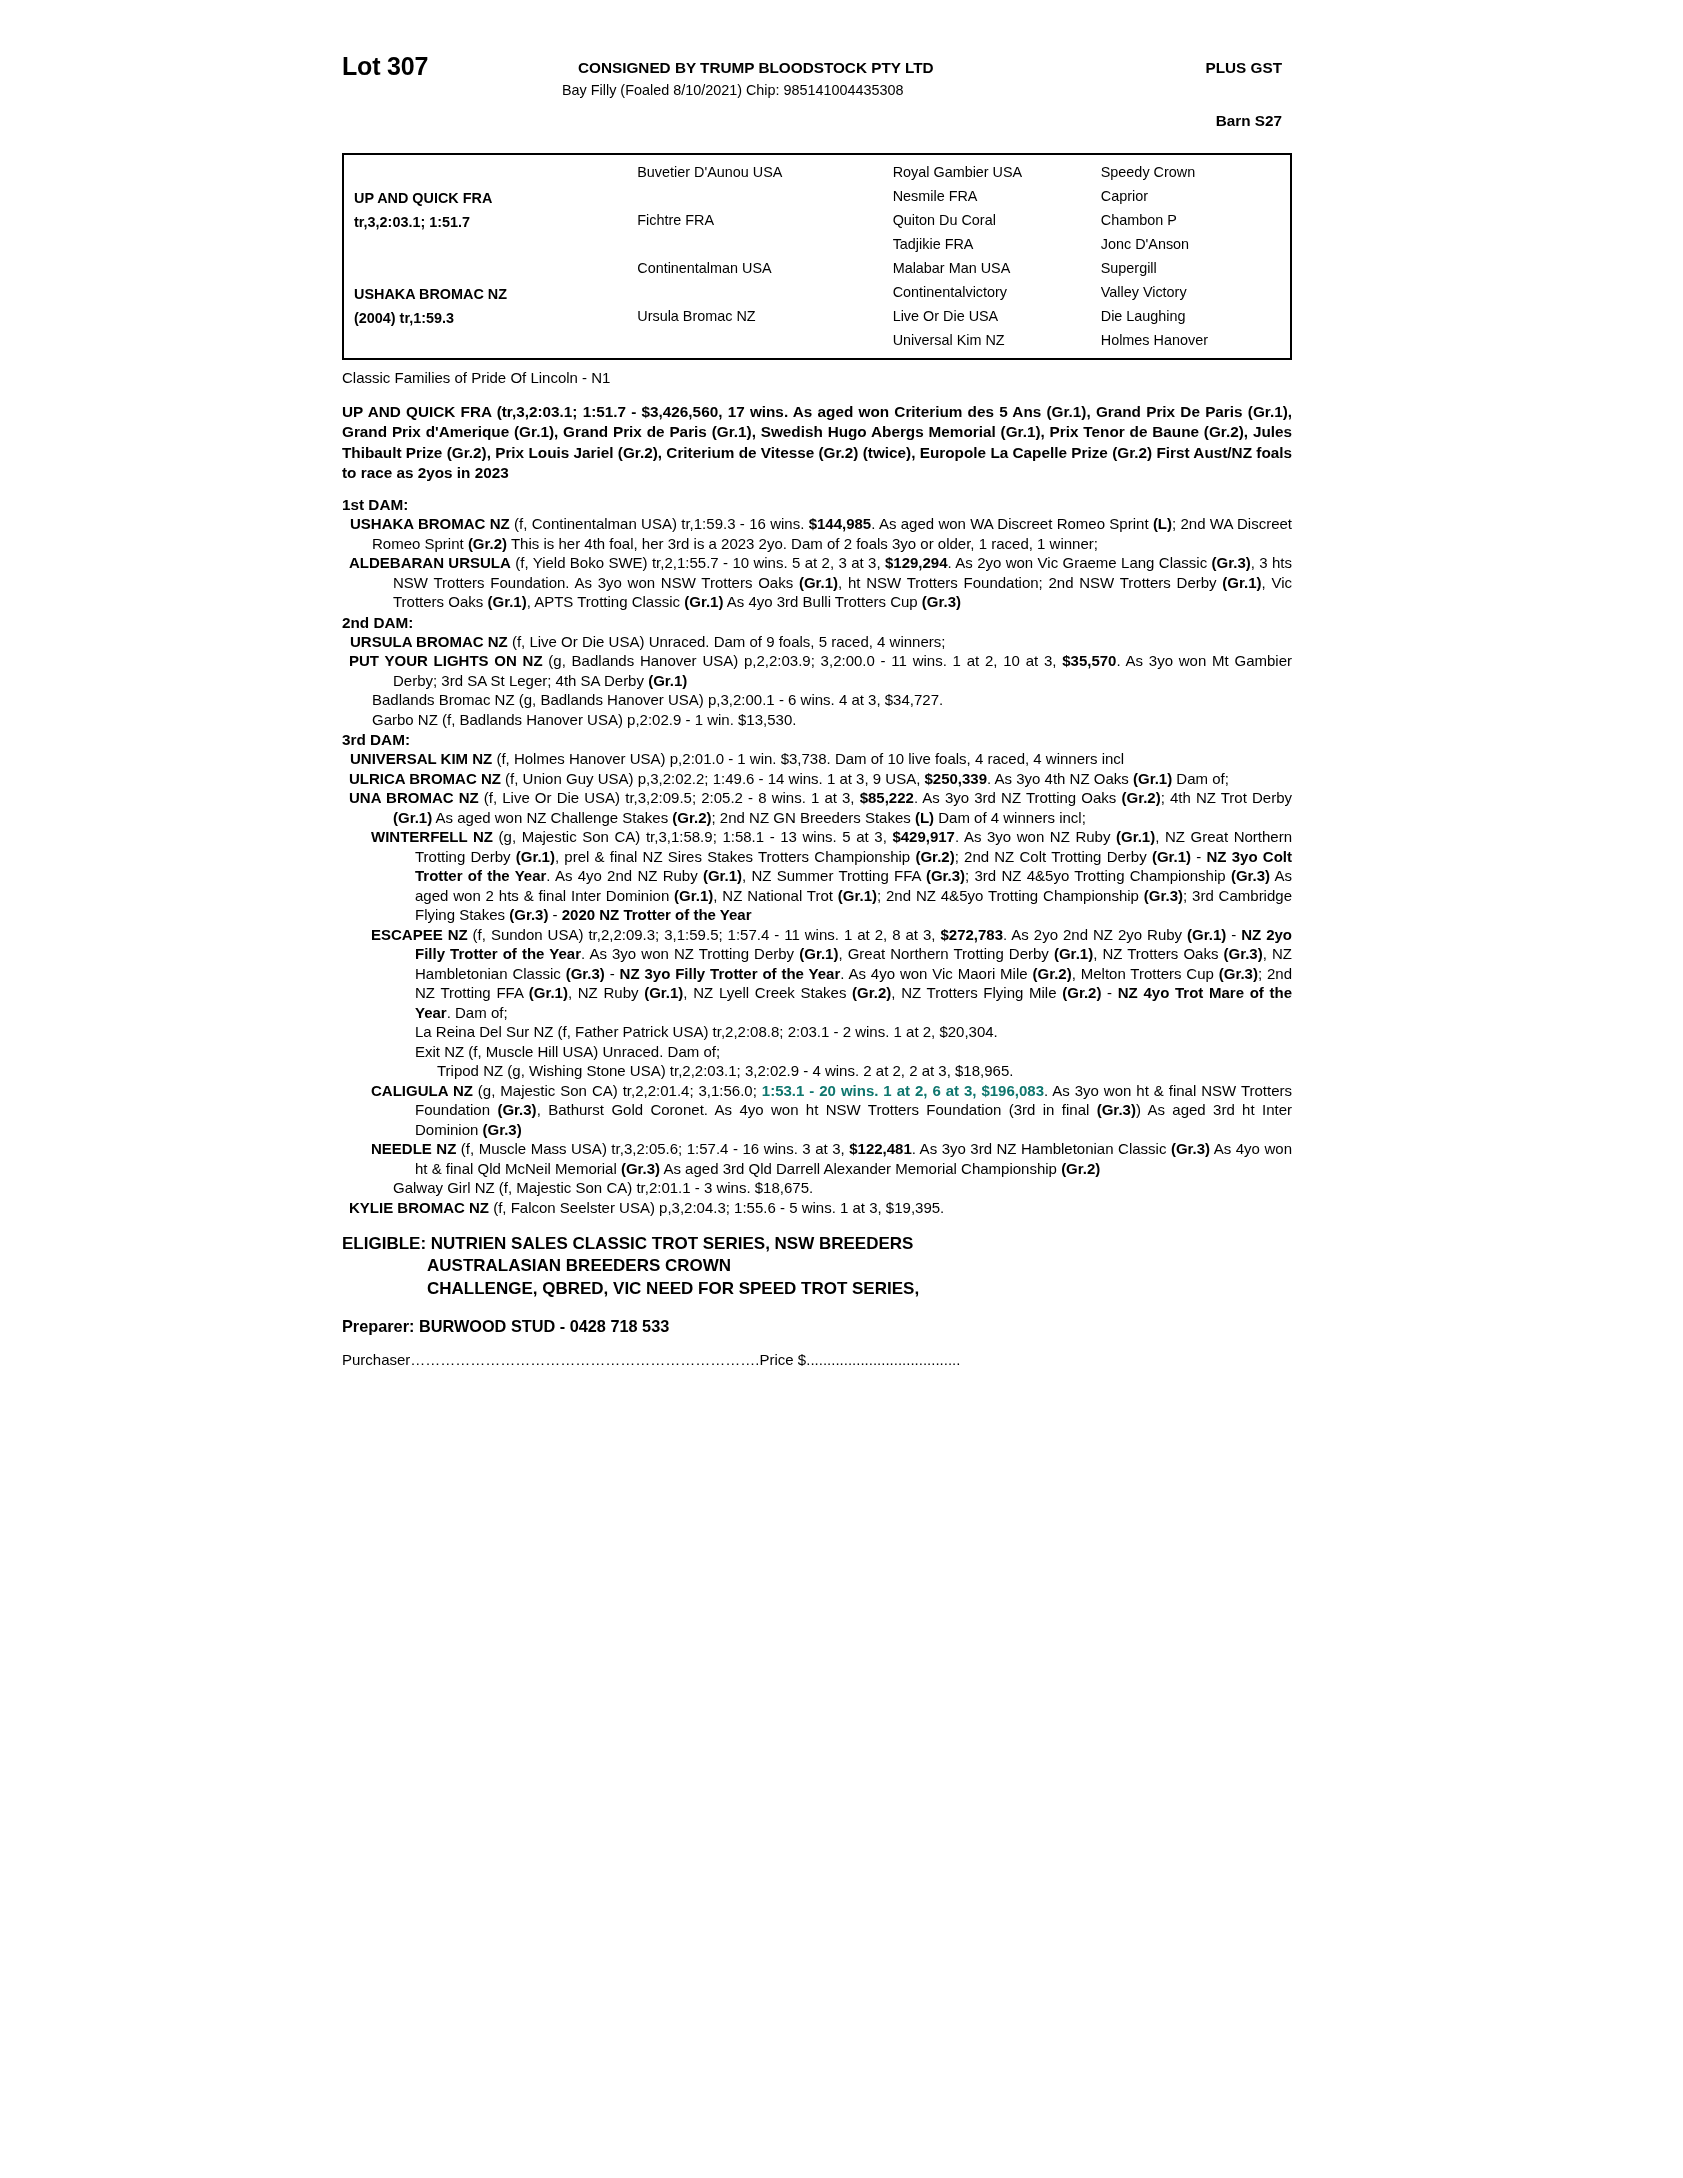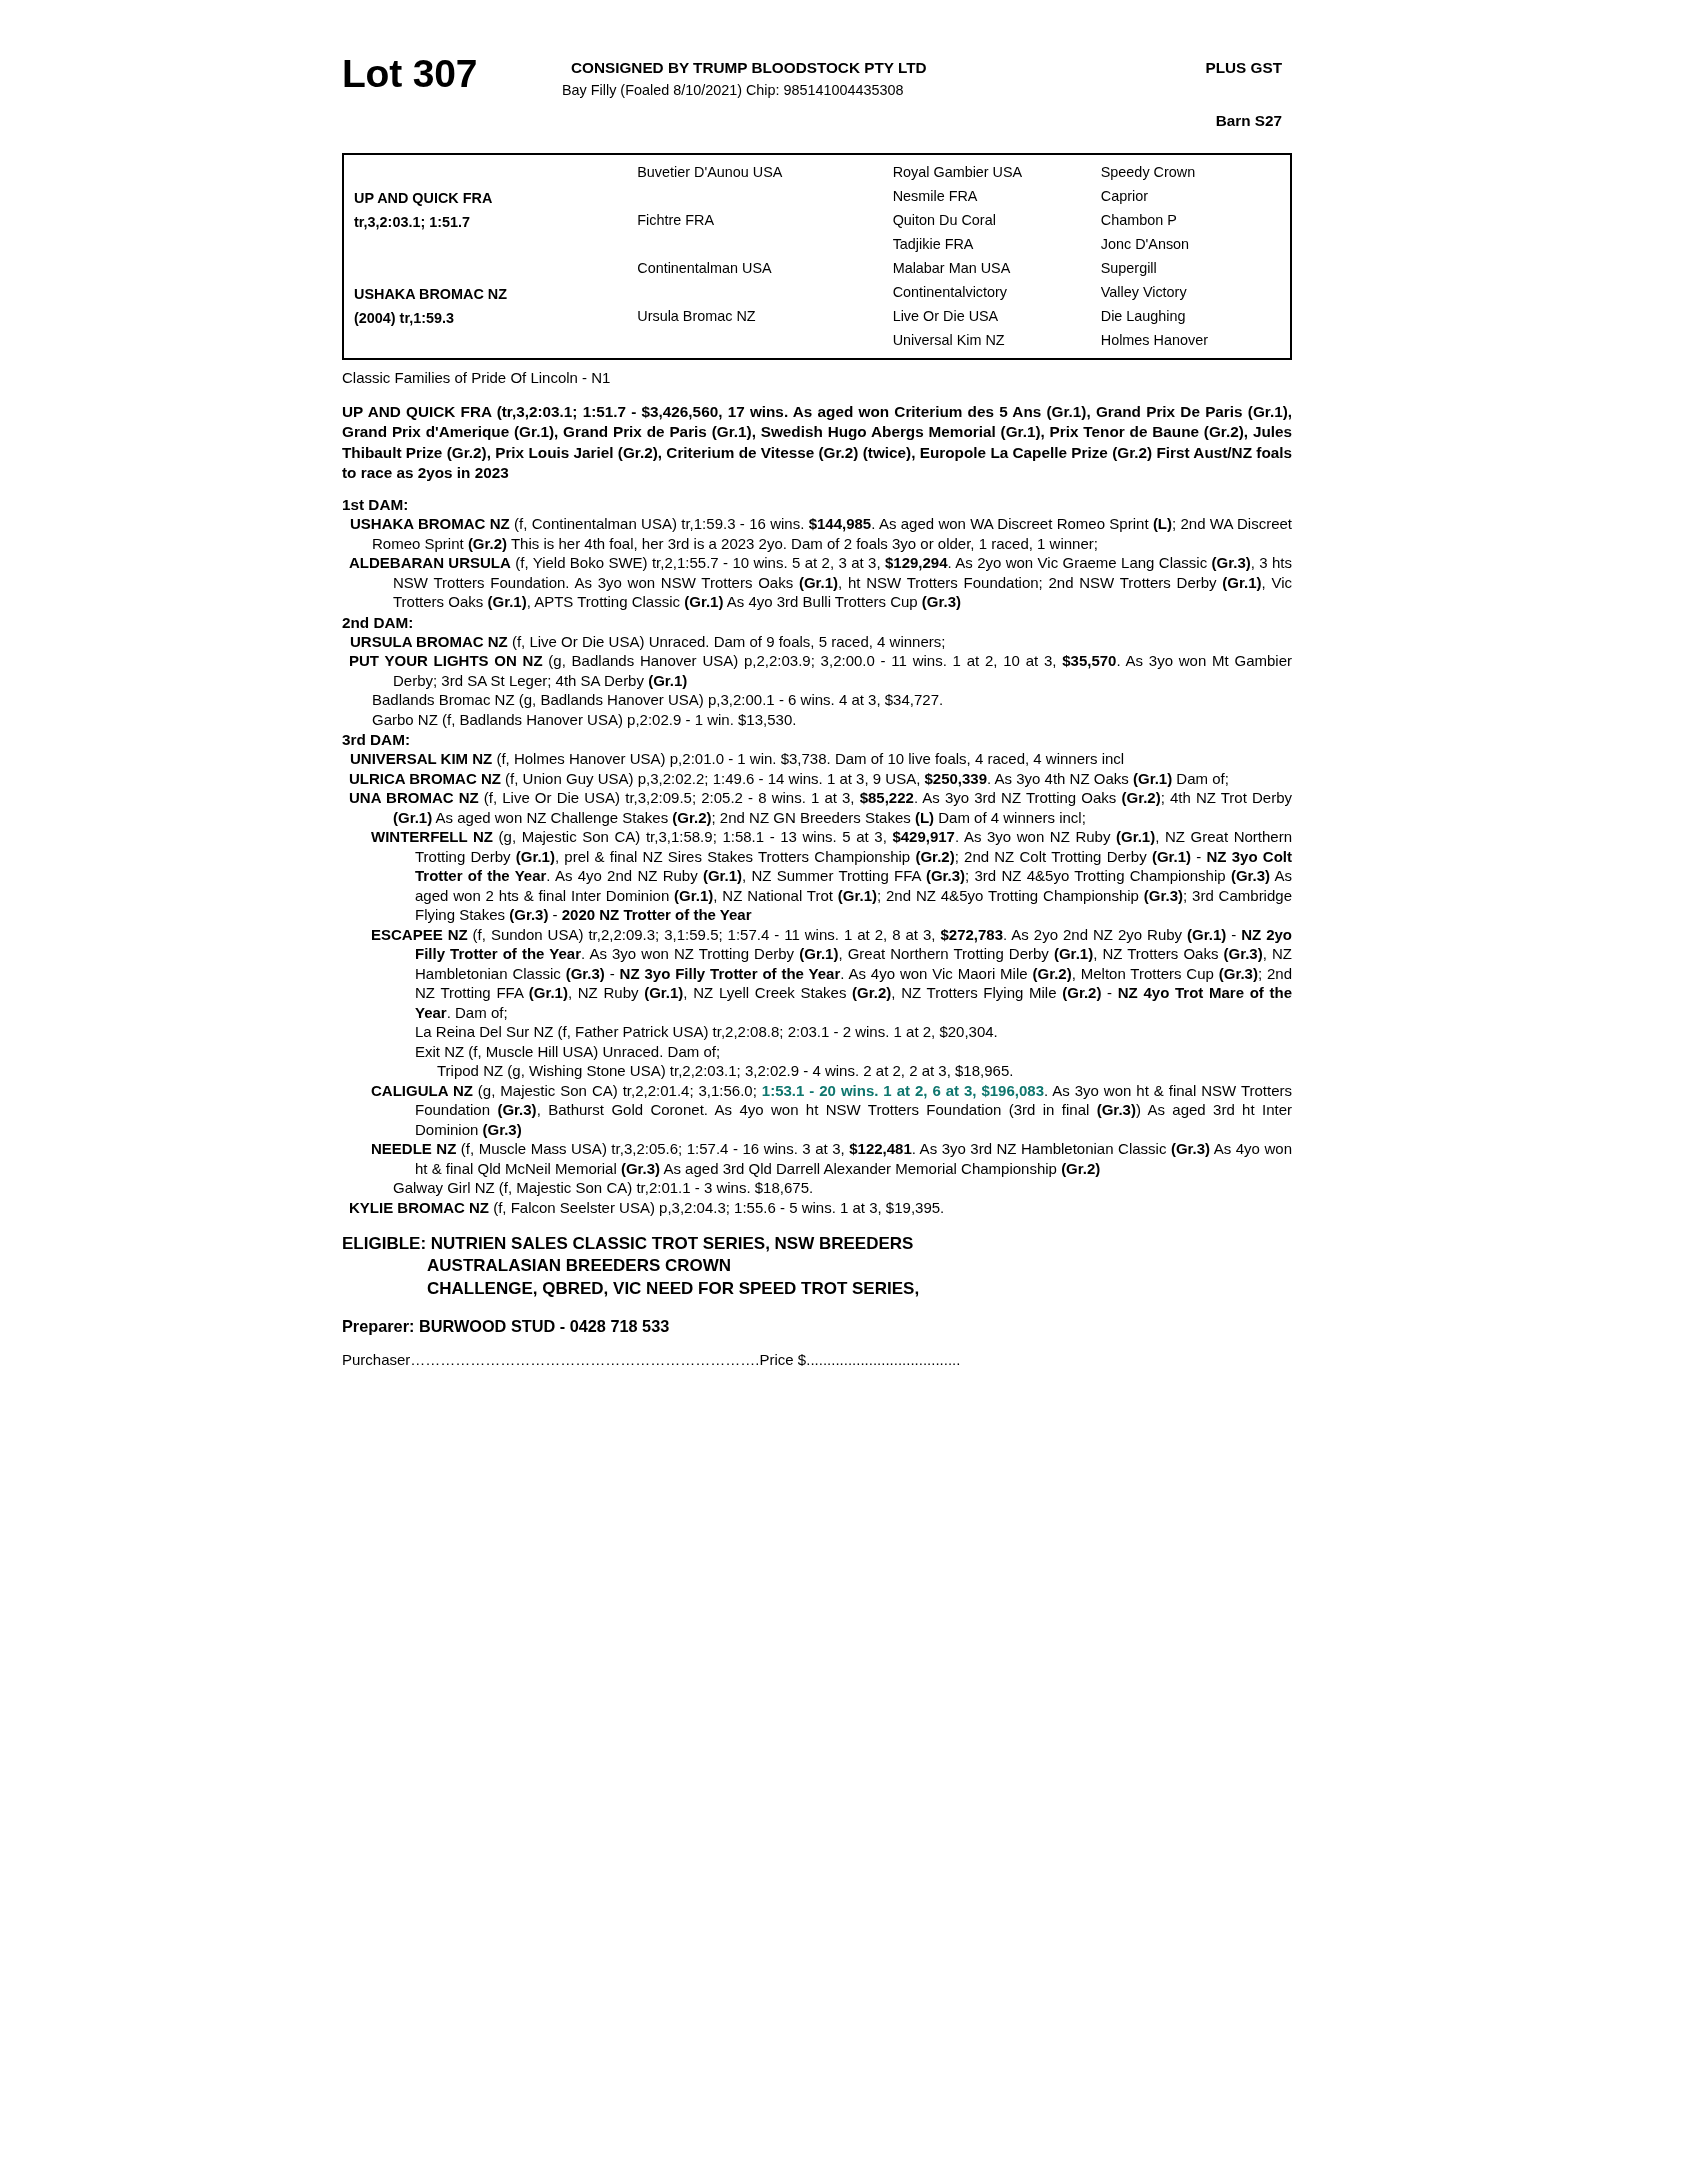--- a/index.html
+++ b/index.html
@@ -26,27 +26,27 @@
 
   
   .header {
     position: relative;
     height: 107px;
   }
   .lot-title {
     position: absolute;
     left: 0;
     top: 6px;
-    font-size: 39px;
+    font-size: 25px;
     font-weight: bold;
     letter-spacing: -0.2px;
   }
   .consignor {
     position: absolute;
-    left: 229px;
+    left: 236px;
     top: 13px;
     font-size: 15.3px;
     font-weight: bold;
   }
   .subline {
     position: absolute;
     left: 220px;
     top: 36px;
     font-size: 14.4px;
   }

